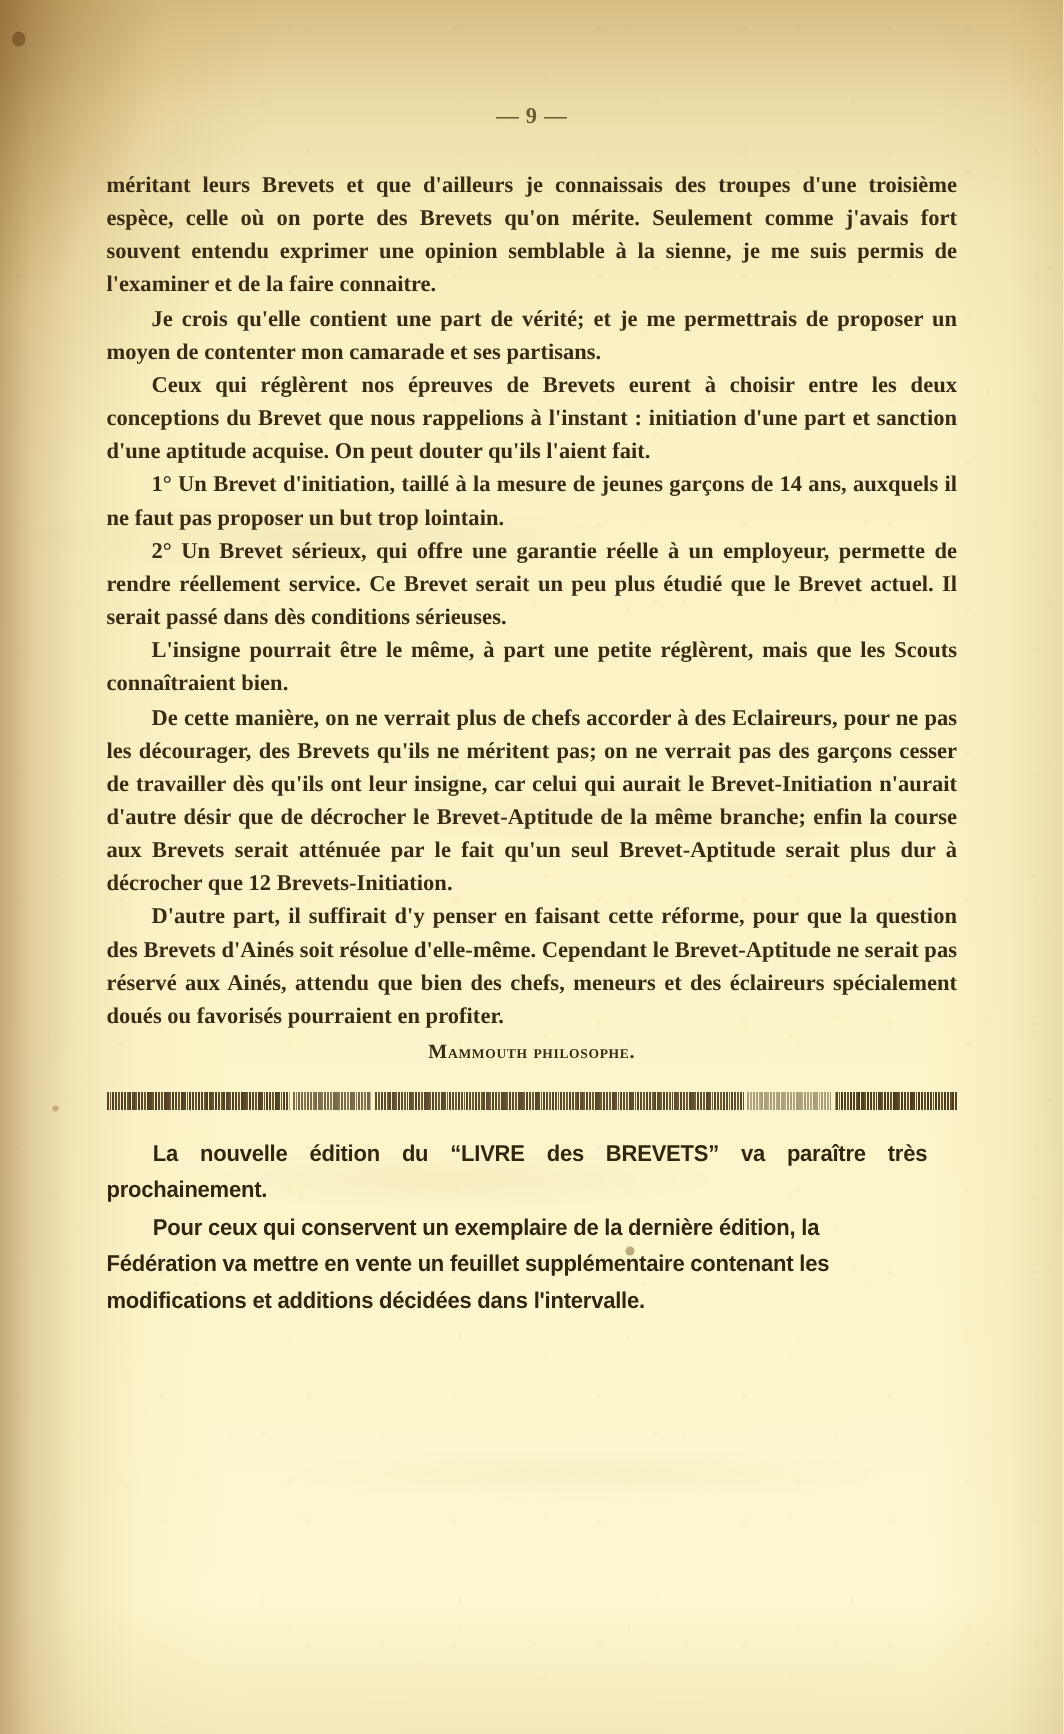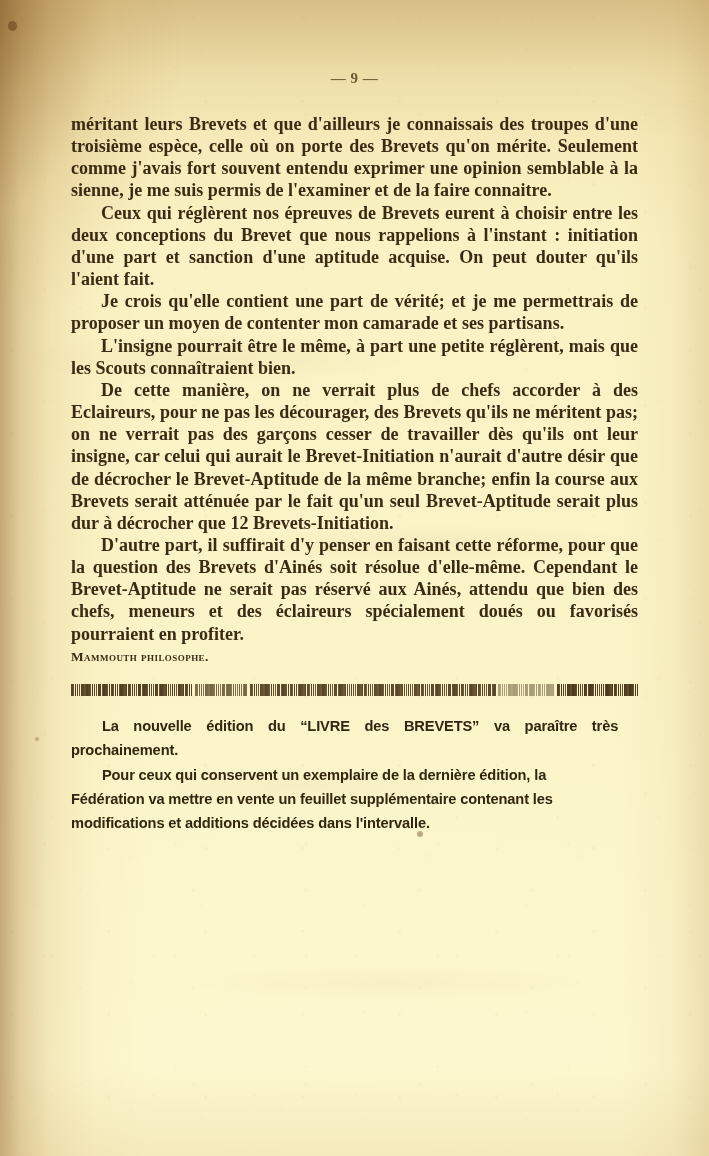--- a/index.html
+++ b/index.html
@@ -110,39 +110,39 @@
     font-size: 15px;
     font-weight: bold;
     color: #5a4321;
     letter-spacing: .5px;
     opacity: .85;
   }
 
   .body-text {
     margin-top: 26px;
     color: #3b2b14;
-    font-size: 18px;
+    font-size: 15px;
     line-height: 22.15px;
     text-align: justify;
     font-weight: bold;
     letter-spacing: .02px;
     -webkit-font-smoothing: none;
   }
   .body-text p {
     margin: 0;
     text-indent: 30px;
     text-align: justify;
   }
   .body-text p.flush {
     text-indent: 0;
   }
 
   .signature {
     margin-top: 1px;
-    text-align: left;
+    text-align: center;
     color: #3b2b14;
     font-size: 13.4px;
     font-weight: bold;
     font-variant: small-caps;
     letter-spacing: .45px;
     line-height: 22px;
   }
 
   
   .divider {
@@ -208,22 +208,24 @@
   <div class="blot" style="left:417px; top:831px; width:6px; height:6px;"></div>
   <div class="blot" style="left:8px; top:21px; width:9px; height:10px; background:rgba(92,56,20,.5);"></div>
   <div class="blot" style="left:35px; top:737px; width:4px; height:4px; background:rgba(104,66,26,.3);"></div>
 
   <div class="content">
 
     <div class="folio">— 9 —</div>
 
     <div class="body-text">
       <p class="flush">méritant leurs Brevets et que d'ailleurs je connaissais des troupes d'une troisième espèce, celle où on porte des Brevets qu'on mérite. Seulement comme j'avais fort souvent entendu exprimer une opinion semblable à la sienne, je me suis permis de l'examiner et de la faire connaitre.</p>
+      <p>Je crois qu'elle contient une part de vérité; et je me permettrais de proposer un moyen de contenter mon camarade et ses partisans.</p>
       <p>Ceux qui réglèrent nos épreuves de Brevets eurent à choisir entre les deux conceptions du Brevet que nous rappelions à l'instant : initiation d'une part et sanction d'une aptitude acquise. On peut douter qu'ils l'aient fait.</p>
-      <p>Je crois qu'elle contient une part de vérité; et je me permettrais de proposer un moyen de contenter mon camarade et ses partisans.</p>
+      <p>1° Un Brevet d'initiation, taillé à la mesure de jeunes garçons de 14 ans, auxquels il ne faut pas proposer un but trop lointain.</p>
+      <p>2° Un Brevet sérieux, qui offre une garantie réelle à un employeur, permette de rendre réellement service. Ce Brevet serait un peu plus étudié que le Brevet actuel. Il serait passé dans dès conditions sérieuses.</p>
       <p>L'insigne pourrait être le même, à part une petite réglèrent, mais que les Scouts connaîtraient bien.</p>
       <p>De cette manière, on ne verrait plus de chefs accorder à des Eclaireurs, pour ne pas les décourager, des Brevets qu'ils ne méritent pas; on ne verrait pas des garçons cesser de travailler dès qu'ils ont leur insigne, car celui qui aurait le Brevet-Initiation n'aurait d'autre désir que de décrocher le Brevet-Aptitude de la même branche; enfin la course aux Brevets serait atténuée par le fait qu'un seul Brevet-Aptitude serait plus dur à décrocher que 12 Brevets-Initiation.</p>
       <p>D'autre part, il suffirait d'y penser en faisant cette réforme, pour que la question des Brevets d'Ainés soit résolue d'elle-même. Cependant le Brevet-Aptitude ne serait pas réservé aux Ainés, attendu que bien des chefs, meneurs et des éclaireurs spécialement doués ou favorisés pourraient en profiter.</p>
     </div>
 
     <div class="signature">Mammouth philosophe.</div>
 
     <div class="divider">
       <span class="seg s1"></span>
       <span class="seg s2"></span>

